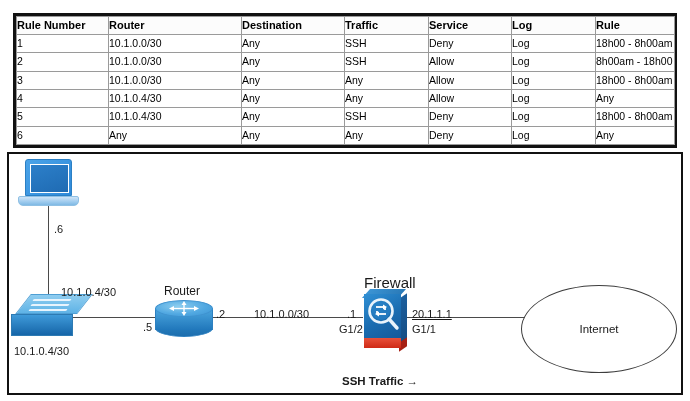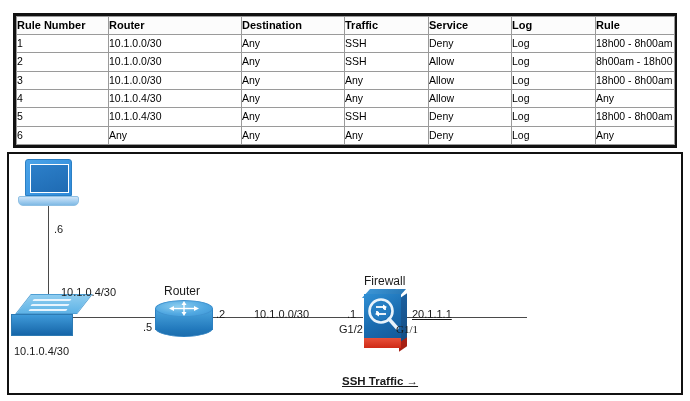--- a/index.html
+++ b/index.html
@@ -73,21 +73,21 @@
     background: #ffffff;
   }
   .dg { position: absolute; }
   .lbl {
     position: absolute;
     font-size: 11px;
     color: #1a1a1a;
     white-space: nowrap;
     line-height: 1;
   }
-  .lbl.bold { font-weight: bold; text-decoration: underline; }
+  .lbl.bold { font-weight: bold; }
   .line {
     position: absolute;
     background: #4a4a4a;
   }
   .hline { height: 1px; }
   .vline { width: 1px; }
 
   
   .laptop-screen {
     position: absolute;
@@ -348,21 +348,21 @@
         <polygon points="29,1 26.5,5 31.5,5" stroke="none"></polygon>
         <line x1="29" y1="8.5" x2="29" y2="13"></line>
         <polygon points="29,16 26.5,12 31.5,12" stroke="none"></polygon>
       </g>
     </svg>
   </div>
   <div class="lbl" style="left:134px; top:168px;">.5</div>
   <div class="lbl" style="left:207px; top:155px;">.2</div>
   <div class="lbl" style="left:245px; top:155px;">10.1.0.0/30</div>
 
-  <div class="lbl" style="left:355px; top:121px; font-size:12px;">Firewall</div>
+  <div class="lbl" style="left:355px; top:121px; font-size:15px;">Firewall</div>
   <div class="dg" style="left:355px; top:140px; width:45px; height:56px;">
     <div class="fw-side"></div>
     <div class="fw-side-red"></div>
     <div class="fw-topface"></div>
     <div class="fw-front"></div>
     <div class="fw-red"></div>
     <svg width="37" height="44" viewBox="0 0 37 44" style="position:absolute;left:0;top:0;">
       <circle cx="17" cy="17" r="11.5" fill="none" stroke="#e9f3fb" stroke-width="2.6"></circle>
       <circle cx="17" cy="17" r="9" fill="#2a83c8" opacity="0.55"></circle>
       <g stroke="#ffffff" stroke-width="1.8" fill="none">
@@ -372,18 +372,21 @@
         <path d="M13 20 L13 17"></path>
       </g>
       <polygon points="23,13 19,10.6 19,15.4" fill="#ffffff"></polygon>
       <polygon points="11,20 15,17.6 15,22.4" fill="#ffffff"></polygon>
       <line x1="25" y1="25" x2="33" y2="34" stroke="#e9f3fb" stroke-width="3.4" stroke-linecap="round"></line>
     </svg>
   </div>
   <div class="lbl" style="left:338px; top:155px;">.1</div>
   <div class="lbl" style="left:330px; top:170px;">G1/2</div>
   <div class="lbl" style="left:403px; top:155px;text-decoration:underline;">20.1.1.1</div>
-  <div class="lbl" style="left:387px; top:170px;font-family:Liberation Serif, serif;">G1/1</div>
-
+  <div class="lbl" style="left:403px; top:170px;">G1/1</div>
+
+  <div class="ellipse" style="left:512px; top:131px; width:156px; height:88px;">
+    <div class="ellipse-label">Internet</div>
+  </div>
 
   <div class="lbl bold" style="left:333px; top:222px; font-size:11.5px;">SSH Traffic →</div>
 
 </div>
 
 </body></html>

